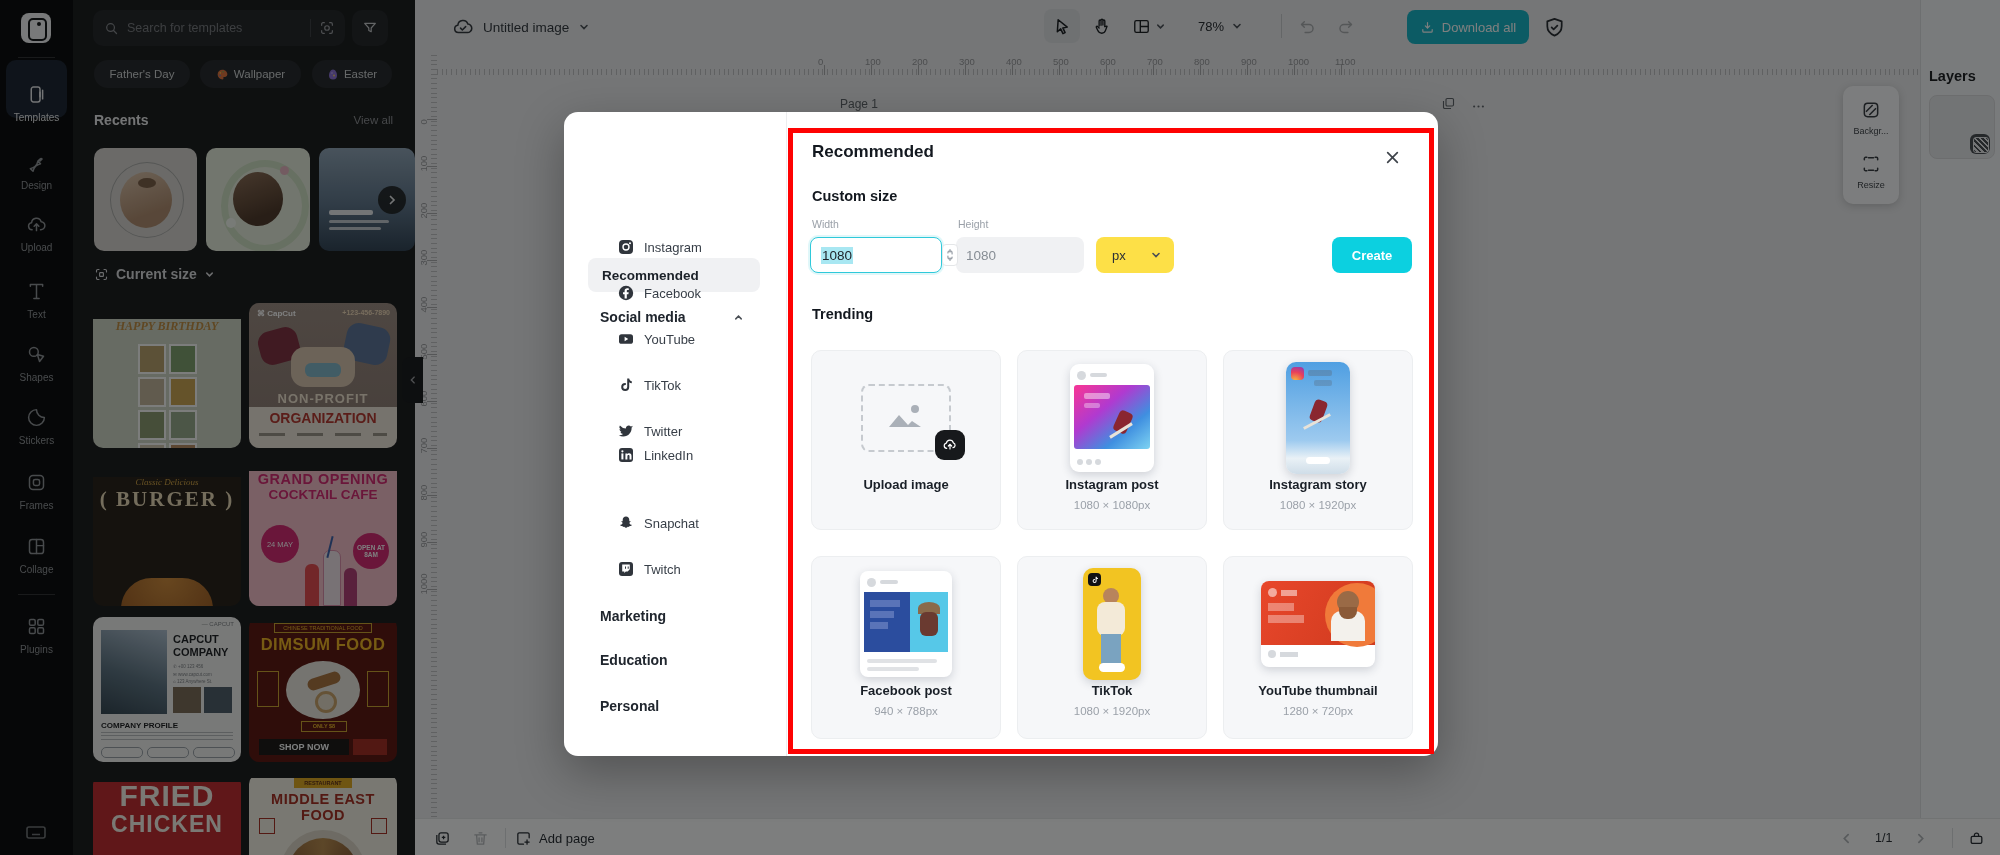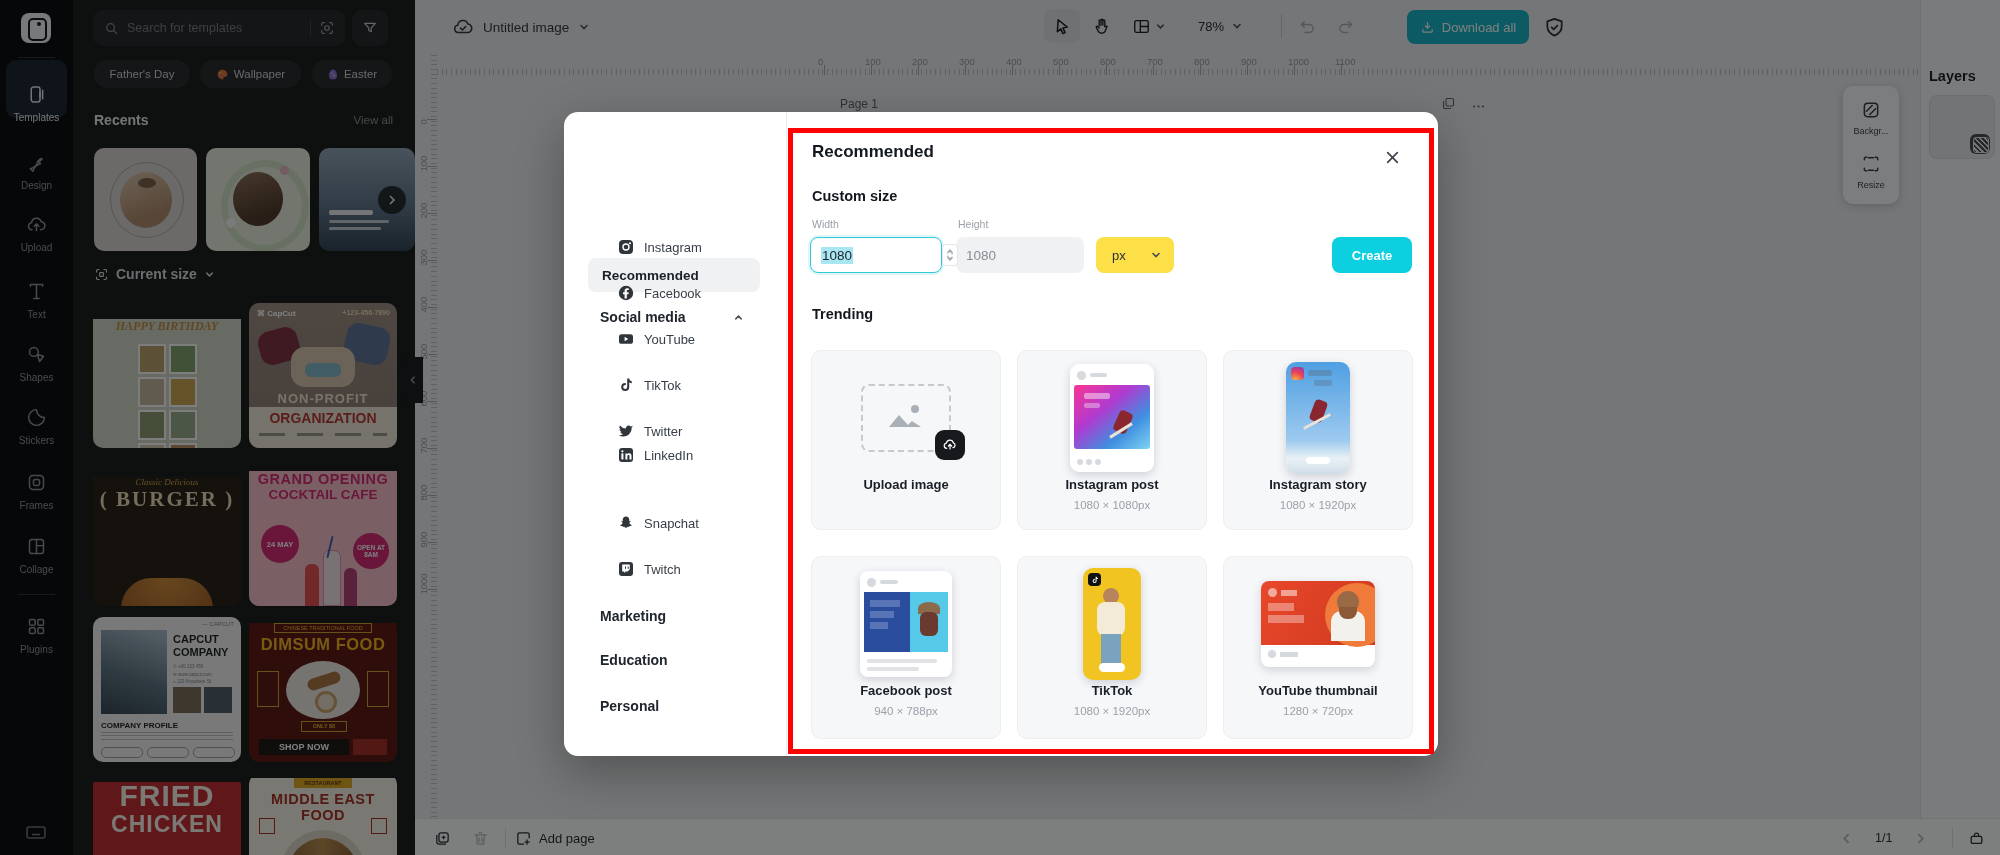--- a/index.html
+++ b/index.html
@@ -444,21 +444,21 @@
           <div style="width:100%;height:100%;background:#241d14;text-align:center">
    <div style="margin-top:16px;font-family:'Liberation Serif',serif;font-style:italic;font-size:9px;color:#cf9e3f">Classic Delicious</div>
    <div style="font-family:'Liberation Serif',serif;font-weight:bold;font-size:21px;color:#ead9b7;letter-spacing:2px">( BURGER )</div>
    <div style="position:absolute;left:28px;bottom:-8px;width:92px;height:36px;background:radial-gradient(circle at 50% 0,#d08a38,#a05c20);border-radius:46px 46px 8px 8px"></div>
    </div>
         </div>
         <div class="tcard" style="left:176px;top:461px">
           <div style="width:100%;height:100%;background:#f6bfc8;text-align:center">
    <div style="margin-top:10px;font-weight:bold;font-size:14.5px;color:#d6256f;letter-spacing:.5px">GRAND OPENING</div>
    <div style="font-weight:bold;font-size:13.5px;color:#d6256f">COCKTAIL CAFE</div>
-   <div style="position:absolute;left:12px;top:64px;width:38px;height:38px;border-radius:50%;background:#d6256f;color:#fff;font-size:7.5px;font-weight:bold;display:flex;align-items:center;justify-content:center">24 MAY</div>
+   <div style="position:absolute;left:12px;top:64px;width:38px;height:38px;border-radius:50%;background:#d6256f;color:#fff;font-size:7.5px;font-weight:normal;display:flex;align-items:center;justify-content:center">24 MAY</div>
    <div style="position:absolute;right:8px;top:72px;width:36px;height:36px;border-radius:50%;background:#d6256f;color:#fff;font-size:6.5px;font-weight:bold;display:flex;align-items:center;justify-content:center">OPEN AT 8AM</div>
    <div style="position:absolute;left:56px;bottom:0;width:14px;height:42px;background:#e5484d;border-radius:6px 6px 0 0"></div>
    <div style="position:absolute;left:74px;bottom:0;width:16px;height:54px;background:#f3e3ea;border:1px solid #d98aa8;border-radius:7px 7px 0 0"></div>
    <div style="position:absolute;left:95px;bottom:0;width:13px;height:38px;background:#b23b73;border-radius:6px 6px 0 0"></div>
    <div style="position:absolute;left:80px;bottom:48px;width:2px;height:22px;background:#3a5fa8;transform:rotate(14deg)"></div>
           </div>
         </div>
         <div class="tcard" style="left:20px;top:617px">
           <div style="width:100%;height:100%;background:#f3f3f1">
    <span style="position:absolute;right:7px;top:4px;font-size:6px;color:#7c7f83">— CAPCUT</span>

